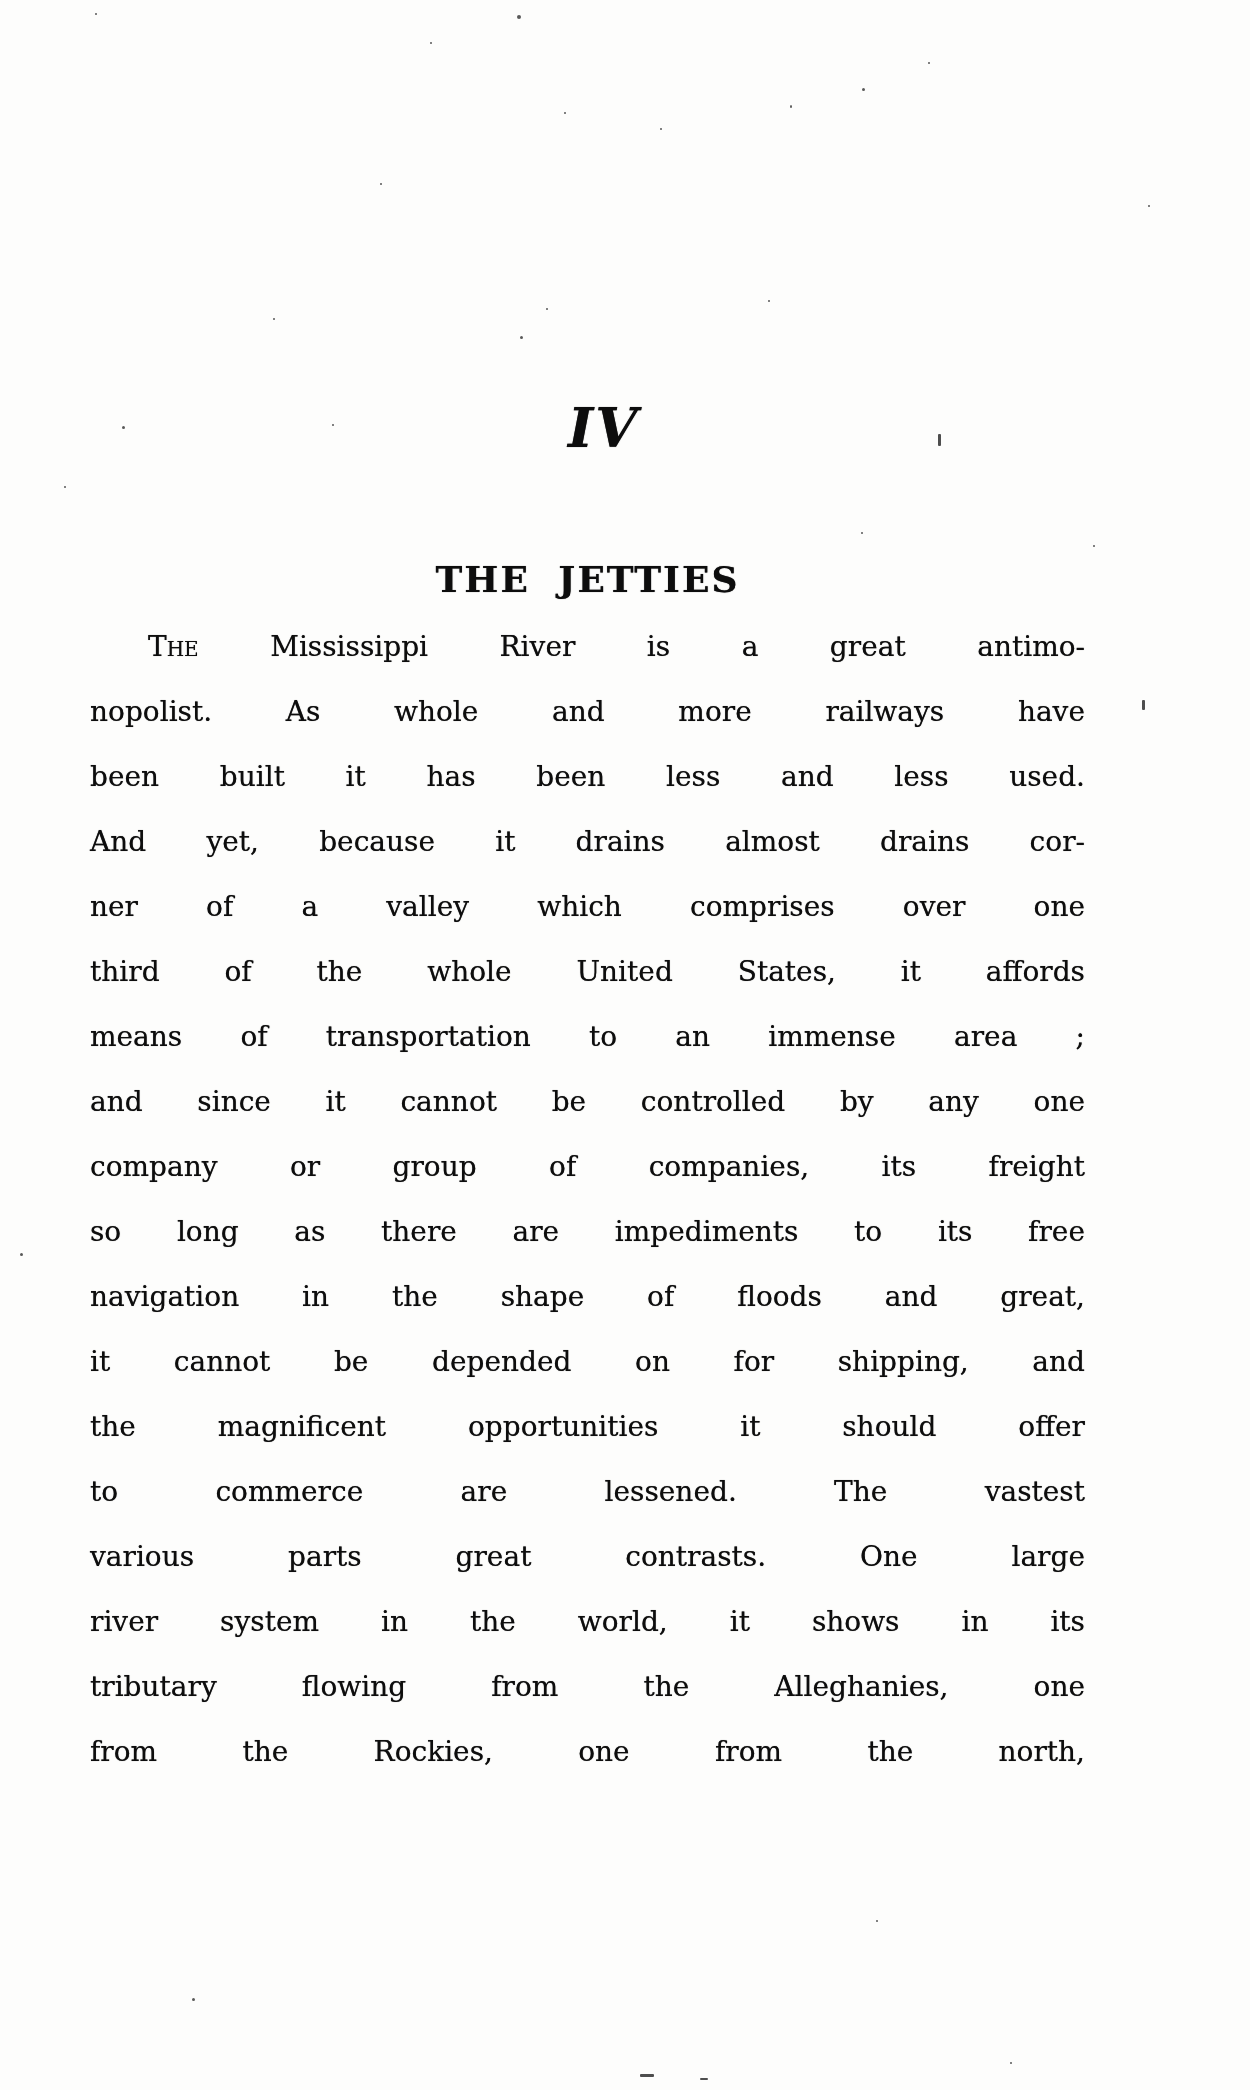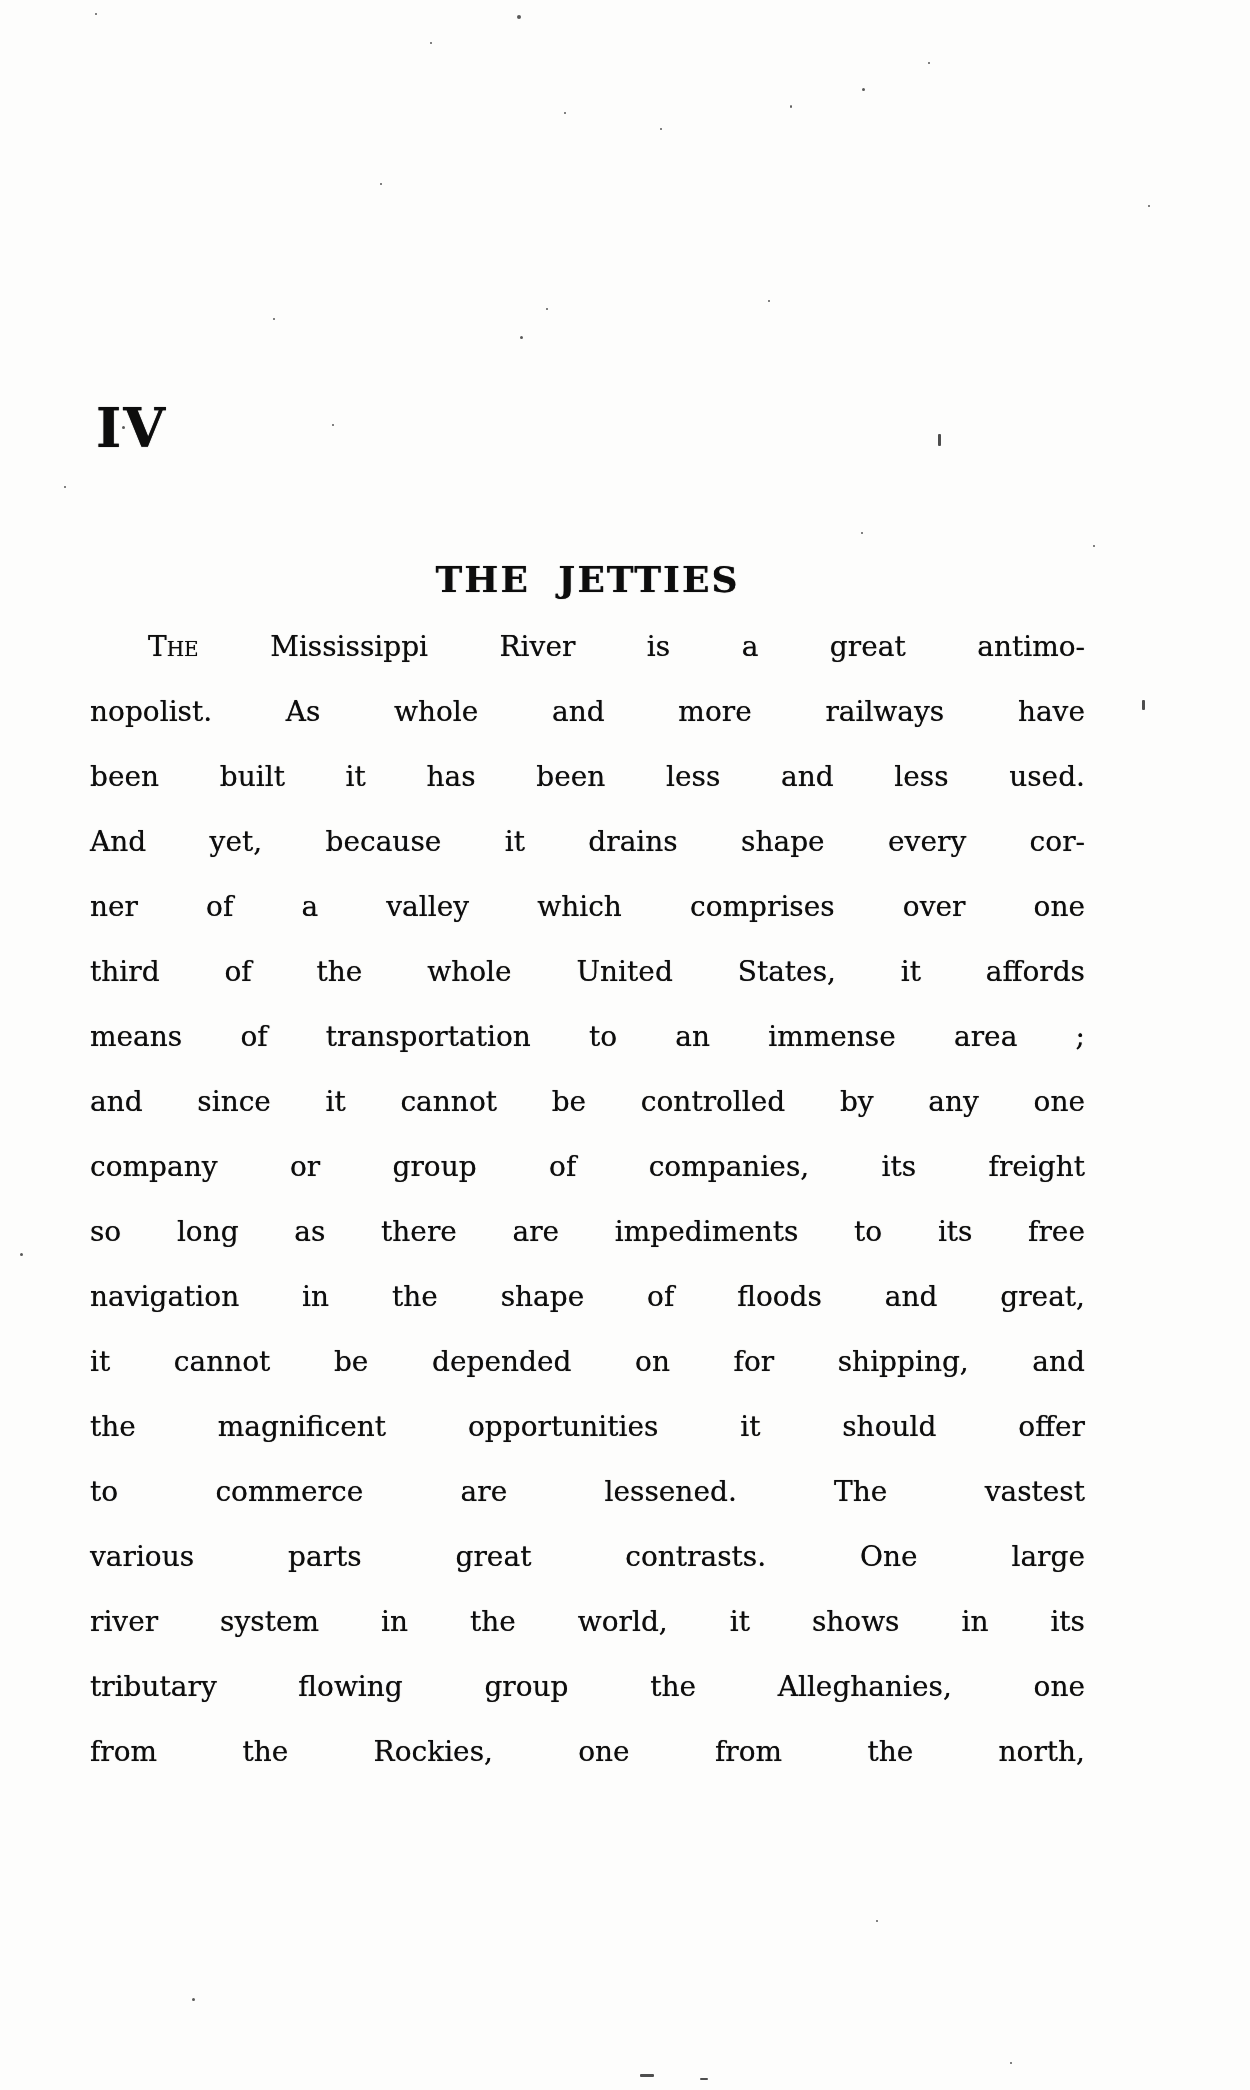--- a/index.html
+++ b/index.html
@@ -12,26 +12,28 @@
     width: 1250px;
     height: 2090px;
     background: #fdfdfc;
     overflow: hidden;
     font-family: "DejaVu Serif", "Liberation Serif", serif;
     color: #0d0d0d;
   }
   .chapter-number {
     position: absolute;
     top: 396px;
-    left: 96px;
+    left: 106px;
     width: 995px;
+    text-align: center;
     font-size: 54px;
     font-weight: bold;
     letter-spacing: 2px;
     text-shadow: 0 0 0.8px rgba(0,0,0,0.8);
+    font-style: italic;
   }
   .chapter-title {
     position: absolute;
     top: 558px;
     left: 90px;
     width: 995px;
     text-align: center;
     font-size: 36px;
     font-weight: bold;
     letter-spacing: 2px;
@@ -102,30 +104,30 @@
   <div class="speck" style="left:1010px;top:2062px;width:2px;height:2px;"></div>
 
   <div class="chapter-number">IV</div>
 
   <div class="chapter-title">THE JETTIES</div>
 
   <div class="body-text">
     <div class="line first"><span class="lead">The</span><span> Mississippi River is a great antimo-</span></div>
     <div class="line">nopolist. As whole and more railways have</div>
     <div class="line">been built it has been less and less used.</div>
-    <div class="line">And yet, because it drains shape every cor-</div>
+    <div class="line">And yet, because it drains almost drains cor-</div>
     <div class="line">ner of a valley which comprises over one</div>
     <div class="line">third of the whole United States, it affords</div>
     <div class="line">means of transportation to an immense area ;</div>
     <div class="line">and since it cannot be controlled by any one</div>
     <div class="line">company or group of companies, its freight</div>
     <div class="line">so long as there are impediments to its free</div>
     <div class="line">navigation in the shape of floods and great,</div>
     <div class="line">it cannot be depended on for shipping, and</div>
     <div class="line">the magnificent opportunities it should offer</div>
     <div class="line">to commerce are lessened. The vastest</div>
     <div class="line">various parts great contrasts. One large</div>
     <div class="line">river system in the world, it shows in its</div>
-    <div class="line">tributary flowing group the Alleghanies, one</div>
+    <div class="line">tributary flowing from the Alleghanies, one</div>
     <div class="line">from the Rockies, one from the north,</div>
   </div>
 
 </div>
 
 </body></html>

